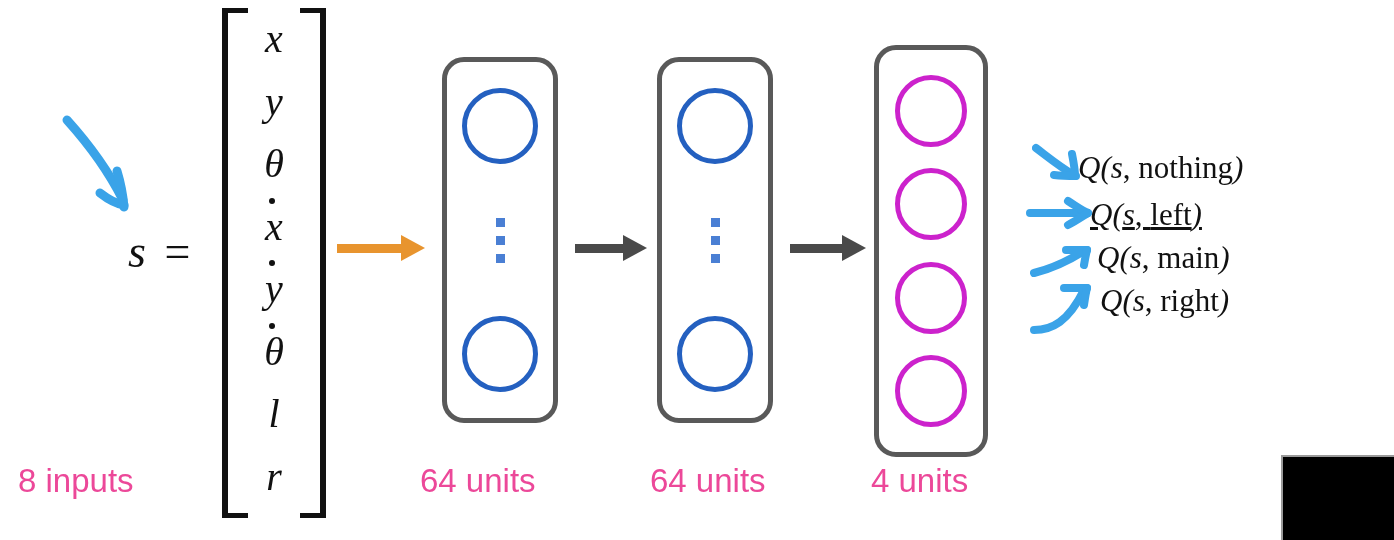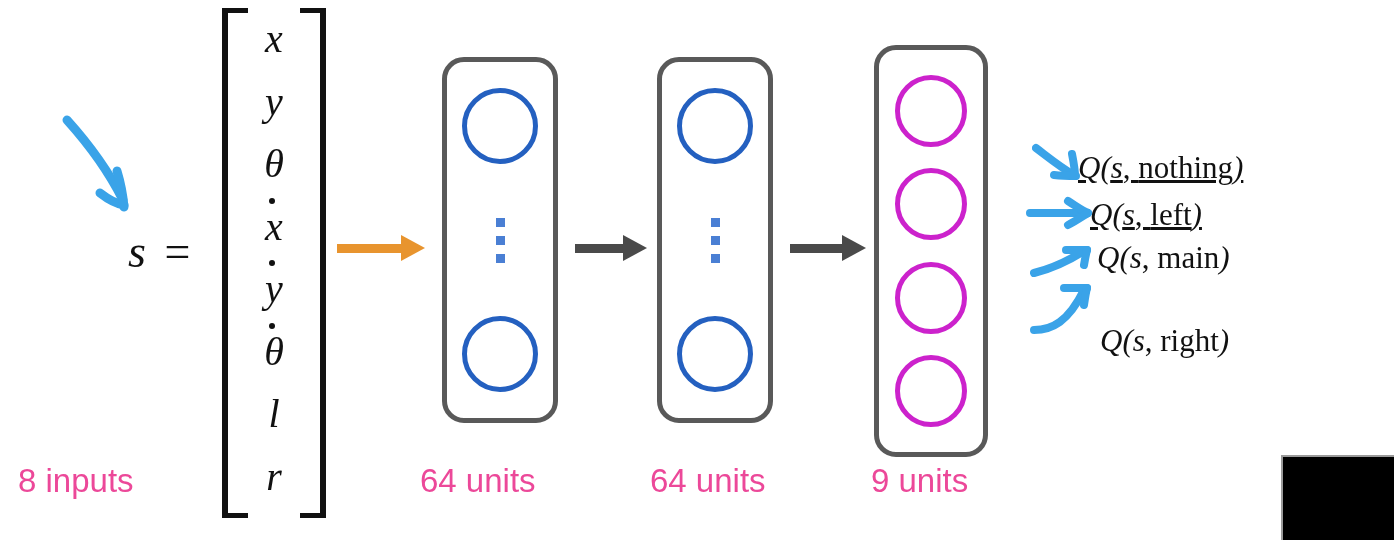--- a/index.html
+++ b/index.html
@@ -250,28 +250,28 @@
     <path d="M 54 22 C 55 16, 56 11, 57 7" stroke="#3aa3e8" stroke-width="8" fill="none" stroke-linecap="round"></path>
   </svg>
 
   <svg class="abs" style="left:1028px; top:282px;" width="70" height="55" viewBox="0 0 70 55">
     <path d="M 6 48 C 24 48, 40 40, 56 8" stroke="#3aa3e8" stroke-width="8" fill="none" stroke-linecap="round"></path>
     <path d="M 36 6 C 45 6, 53 6, 59 6" stroke="#3aa3e8" stroke-width="8" fill="none" stroke-linecap="round"></path>
     <path d="M 56 23 C 57 16, 58 10, 59 6" stroke="#3aa3e8" stroke-width="8" fill="none" stroke-linecap="round"></path>
   </svg>
 
   <div id="qlabels-host">
-      <div class="qlabel" style="left: 1078px; top: 150px; text-decoration: underline;"><span class="qv">Q(</span><span class="qv">s</span><span>, </span><span>nothing</span><span class="qv">)</span></div>
+      <div class="qlabel" style="left: 1078px; top: 150px;"><span class="qv">Q(</span><span class="qv">s</span><span>, </span><span>nothing</span><span class="qv">)</span></div>
       <div class="qlabel" style="left: 1090px; top: 197px; text-decoration: underline;"><span class="qv">Q(</span><span class="qv">s</span><span>, </span><span>left</span><span class="qv">)</span></div>
       <div class="qlabel" style="left: 1097px; top: 240px; text-align: center;"><span class="qv">Q(</span><span class="qv">s</span><span>, </span><span>main</span><span class="qv">)</span></div>
-      <div class="qlabel" style="left: 1100px; top: 283px; margin-top: 40px;"><span class="qv">Q(</span><span class="qv">s</span><span>, </span><span>right</span><span class="qv">)</span></div>
+      <div class="qlabel" style="left: 1100px; top: 283px;"><span class="qv">Q(</span><span class="qv">s</span><span>, </span><span>right</span><span class="qv">)</span></div>
     </div>
 
   <div id="captions-host">
       <div class="caption" style="left: 18px; top: 462px;">8 inputs</div>
       <div class="caption" style="left: 420px; top: 462px;">64 units</div>
       <div class="caption" style="left: 650px; top: 462px;">64 units</div>
-      <div class="caption" style="left: 871px; top: 462px;">9 units</div>
+      <div class="caption" style="left: 871px; top: 462px;">4 units</div>
     </div>
 
   <div class="abs" id="black-block"></div>
 
 </div>
 
 </body></html>

